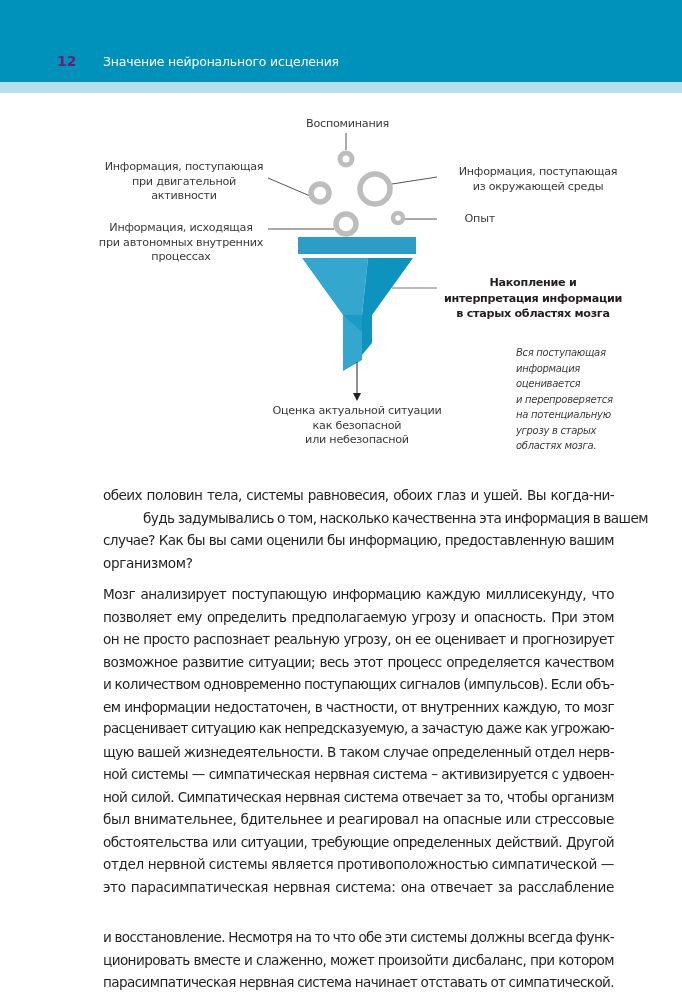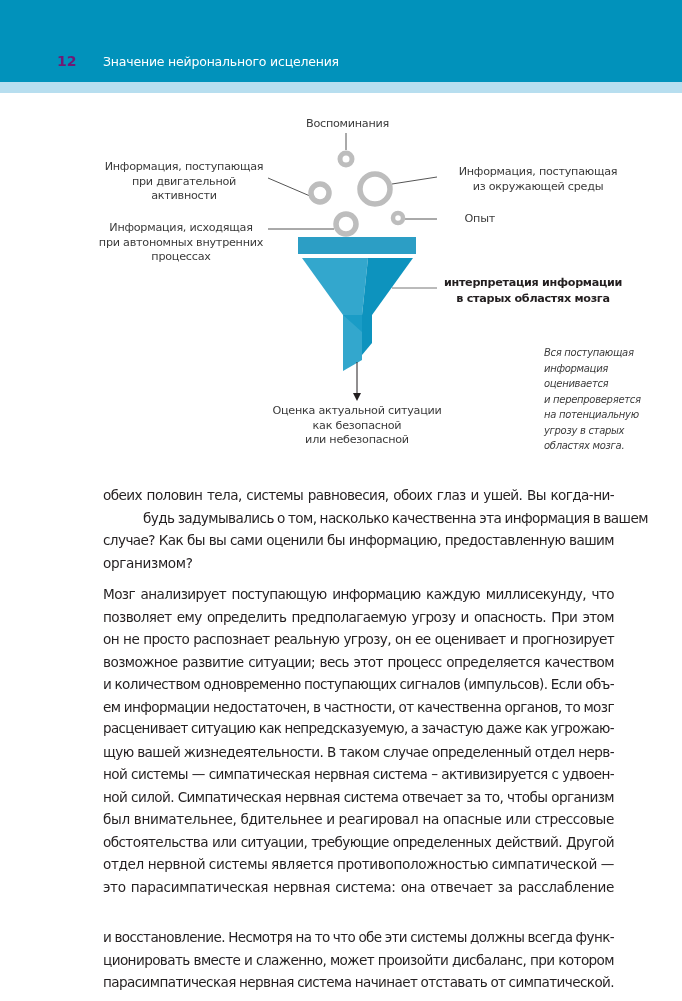--- a/index.html
+++ b/index.html
@@ -31,21 +31,21 @@
 
   svg.diagram { position: absolute; left: 0; top: 0; }
 
   .lbl {
     position: absolute; font-family: "DejaVu Sans", sans-serif;
     font-size: 11.2px; line-height: 14.5px; color: #3a3a3a;
     text-align: center; white-space: nowrap; letter-spacing: -0.25px;
   }
   .lbl-bold { font-weight: bold; color: #231f20; font-size: 11.2px; line-height: 15.5px; letter-spacing: -0.3px;}
   .note {
-    position: absolute; left: 544px; top: 345px;
+    position: absolute; left: 516px; top: 345px;
     font-family: "DejaVu Sans", sans-serif; font-style: italic;
     font-size: 10px; line-height: 15.5px; color: #3a3a3a;
     white-space: nowrap; letter-spacing: -0.3px;
   }
   .note span { display: block; }
 
   .body-text {
     position: absolute; left: 103px; width: 511px;
     font-family: "DejaVu Sans", sans-serif;
     font-size: 13.6px; line-height: 22.5px; color: #231f20;
@@ -110,20 +110,21 @@
   <div>Информация, исходящая</div>
   <div>при автономных внутренних</div>
   <div>процессах</div>
 </div>
 
 <div class="lbl" style="left:455px; top:212px; width:40px; text-align:right;">
   <span>Опыт</span>
 </div>
 
 <div class="lbl lbl-bold" style="left:438px; top:275px; width:190px;">
+  <div>Накопление и</div>
   <div>интерпретация информации</div>
   <div>в старых областях мозга</div>
 </div>
 
 <div class="lbl" style="left:262px; top:404px; width:190px;">
   <div>Оценка актуальной ситуации</div>
   <div>как безопасной</div>
   <div>или небезопасной</div>
 </div>
 
@@ -143,21 +144,21 @@
   <span class="line" style="letter-spacing: -0.6px;">случае? Как бы вы сами оценили бы информацию, предоставленную вашим</span>
   <span class="line last">организмом?</span>
 </div>
 
 <div class="body-text p2">
   <span class="line" style="letter-spacing: -0.6px;">Мозг анализирует поступающую информацию каждую миллисекунду, что</span>
   <span class="line" style="letter-spacing: -0.6px;">позволяет ему определить предполагаемую угрозу и опасность. При этом</span>
   <span class="line" style="letter-spacing: -0.6px;">он не просто распознает реальную угрозу, он ее оценивает и прогнозирует</span>
   <span class="line" style="letter-spacing: -0.6px;">возможное развитие ситуации; весь этот процесс определяется качеством</span>
   <span class="line" style="letter-spacing: -0.6px; font-size: 13.5734px;">и количеством одновременно поступающих сигналов (импульсов). Если объ-</span>
-  <span class="line" style="letter-spacing: -0.6px;">ем информации недостаточен, в частности, от качественна органов, то мозг</span>
+  <span class="line" style="letter-spacing: -0.6px;">ем информации недостаточен, в частности, от внутренних каждую, то мозг</span>
   <span class="line" style="letter-spacing: -0.6px; font-size: 13.4422px;">расценивает ситуацию как непредсказуемую, а зачастую даже как угрожаю-</span>
   <span class="line" style="letter-spacing: -0.6px;">щую вашей жизнедеятельности. В таком случае определенный отдел нерв-</span>
   <span class="line" style="letter-spacing: -0.6px;">ной системы — симпатическая нервная система – активизируется с удвоен-</span>
   <span class="line" style="letter-spacing: -0.6px;">ной силой. Симпатическая нервная система отвечает за то, чтобы организм</span>
   <span class="line">был внимательнее, бдительнее и реагировал на опасные или стрессовые</span>
   <span class="line" style="letter-spacing: -0.6px;">обстоятельства или ситуации, требующие определенных действий. Другой</span>
   <span class="line">отдел нервной системы является противоположностью симпатической —</span>
   <span class="line">это парасимпатическая нервная система: она отвечает за расслабление</span>
   <span class="line" style="letter-spacing: -0.6px; font-size: 13.5206px; margin-top: 28px;">и восстановление. Несмотря на то что обе эти системы должны всегда функ-</span>
   <span class="line" style="letter-spacing: -0.6px;">ционировать вместе и слаженно, может произойти дисбаланс, при котором</span>

